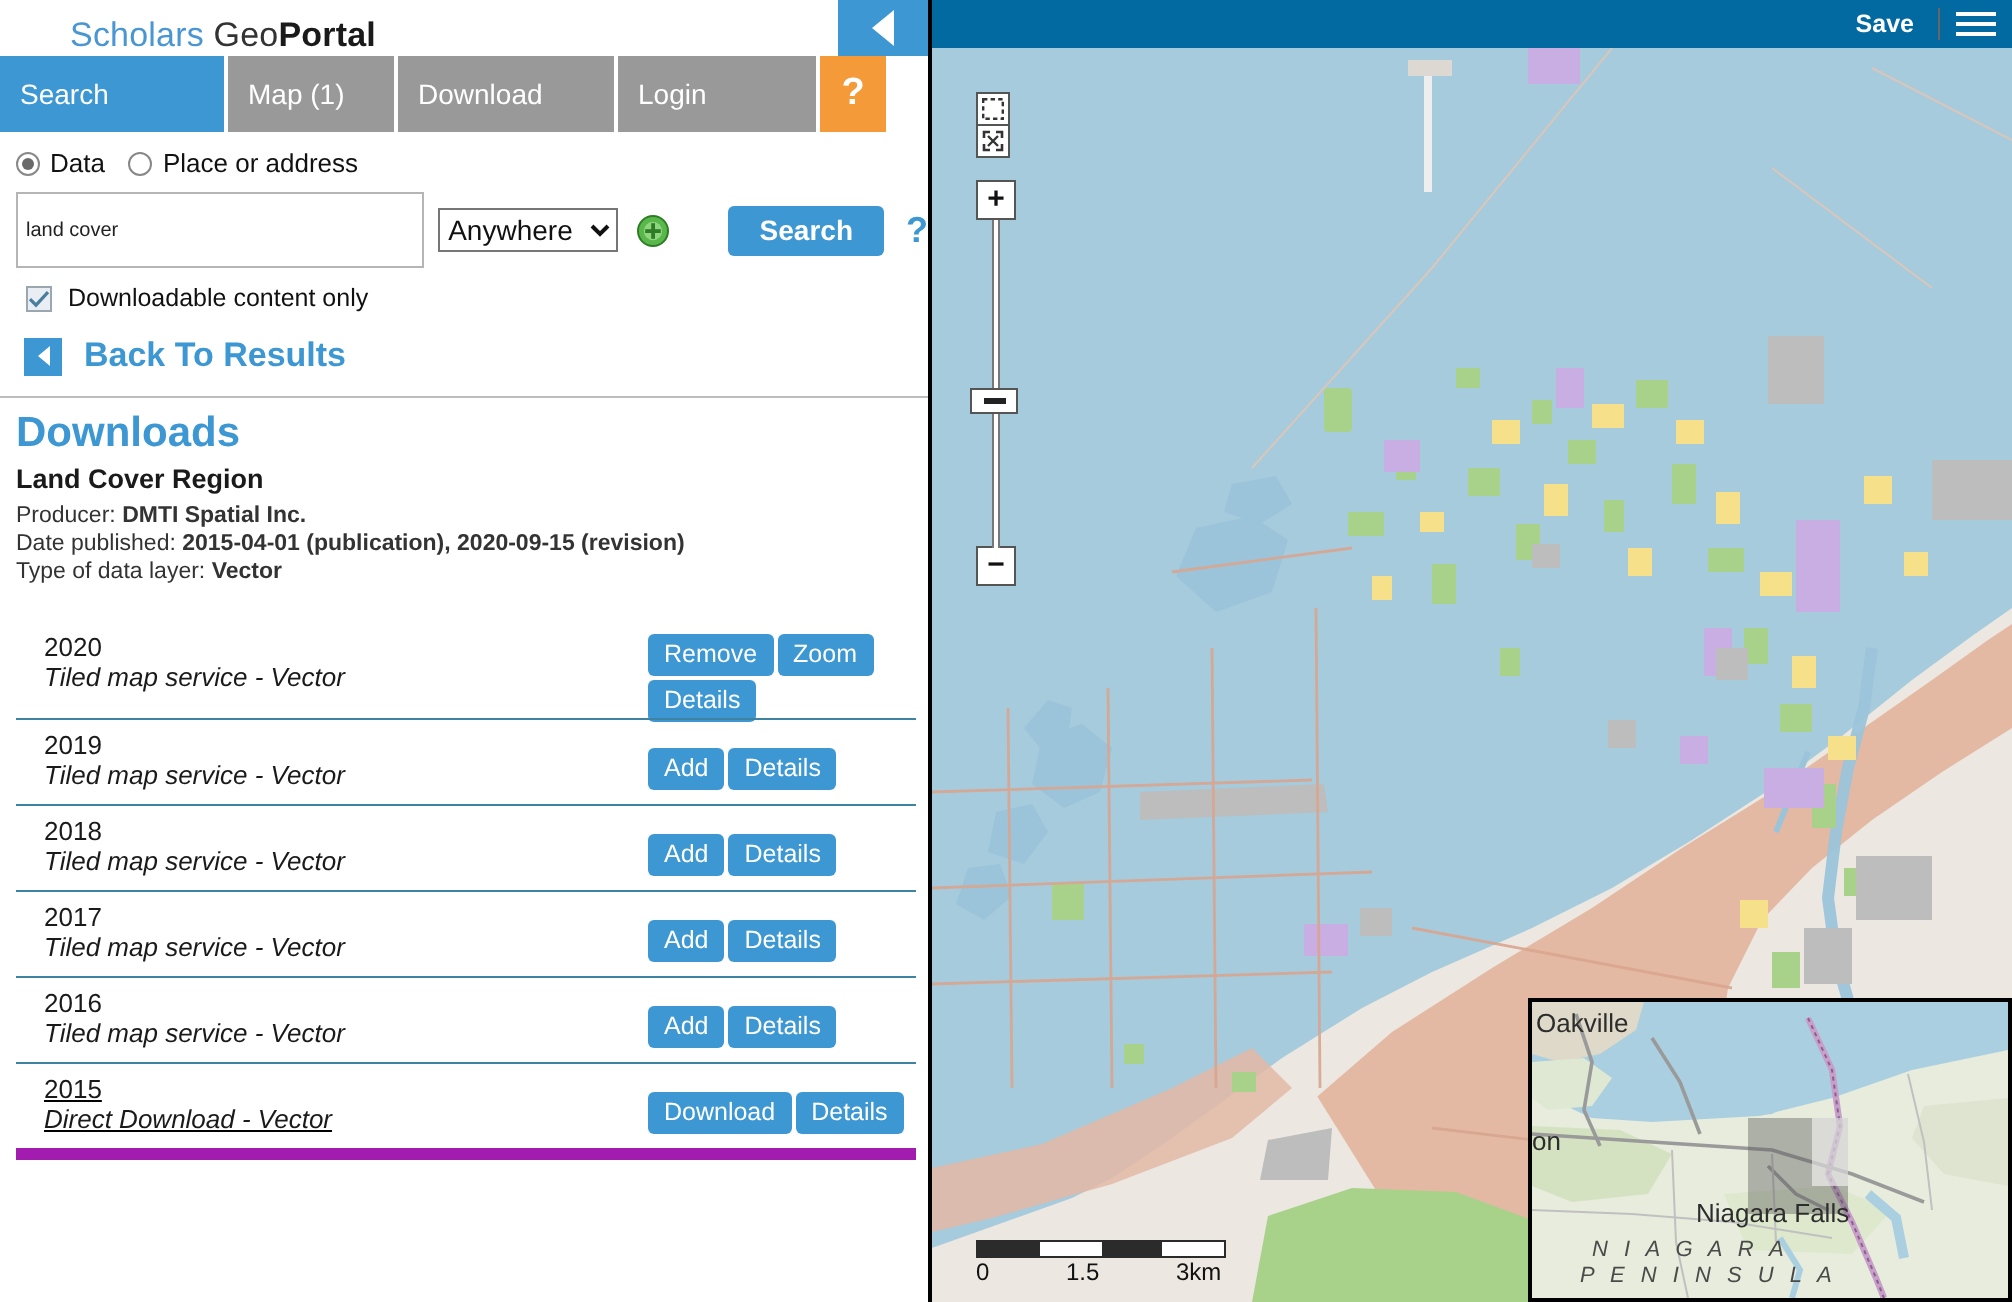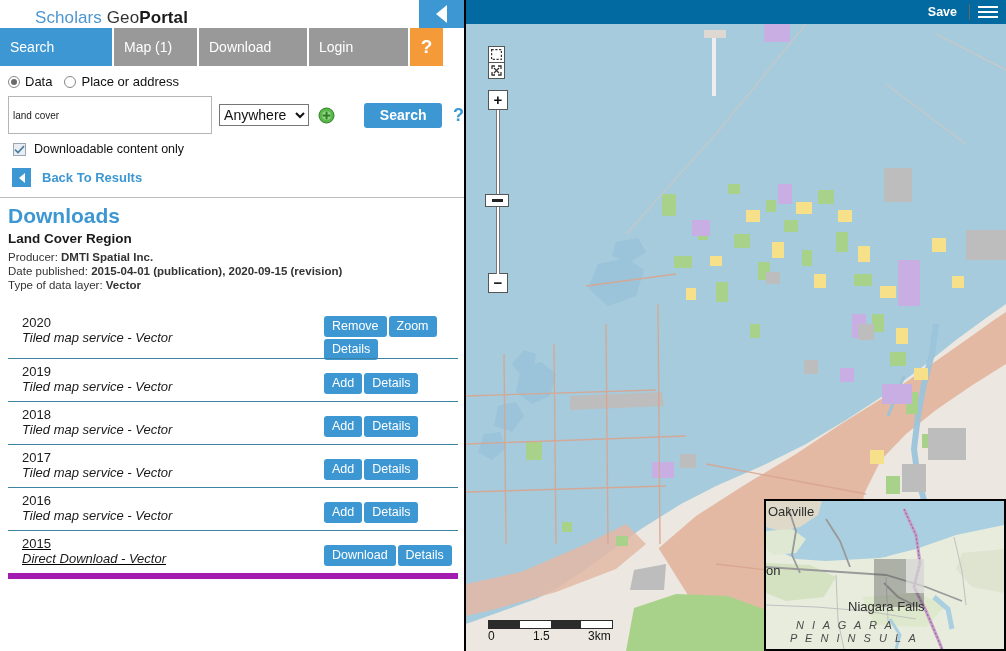--- a/index.html
+++ b/index.html
@@ -123,21 +123,21 @@
     display: flex; align-items: center; justify-content: center;
     margin-left: 4px;
   }
   .back-arrow .tri2 {
     width: 0; height: 0;
     border-top: 5px solid transparent;
     border-bottom: 5px solid transparent;
     border-right: 6px solid #fff;
   }
   .back-text {
-    color: #3c97d3; font-size: 13px; font-weight: bold; margin-left: 11px;
+    color: #3c97d3; font-size: 17px; font-weight: bold; margin-left: 11px;
   }
   .hr-sep { height: 1px; background: #bdbdbd; margin-top: 10px; width: 466px; }
 
   
   .dl-wrap { padding: 6px 0 0 8px; }
   .dl-title { color: #3c97d3; font-size: 21px; font-weight: bold; }
   .dl-sub { font-size: 13.5px; font-weight: bold; color: #1a1a1a; margin-top: 3px; }
   .meta { font-size: 11.5px; color: #333; margin-top: 4px; line-height: 14px; }
   .meta .lbl { font-weight: normal; }
   .meta .val { font-weight: bold; }

